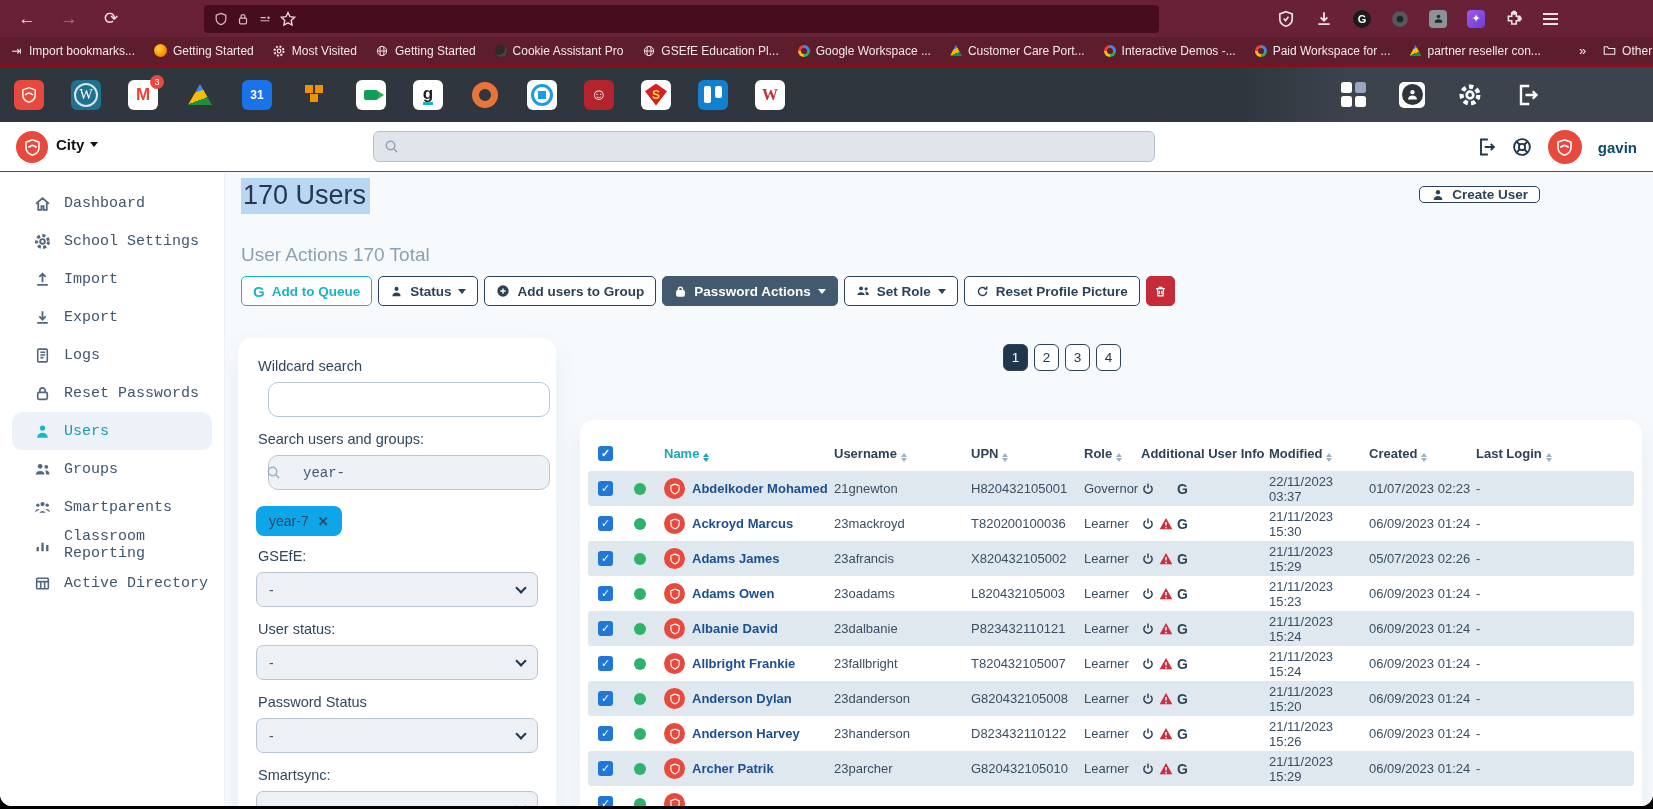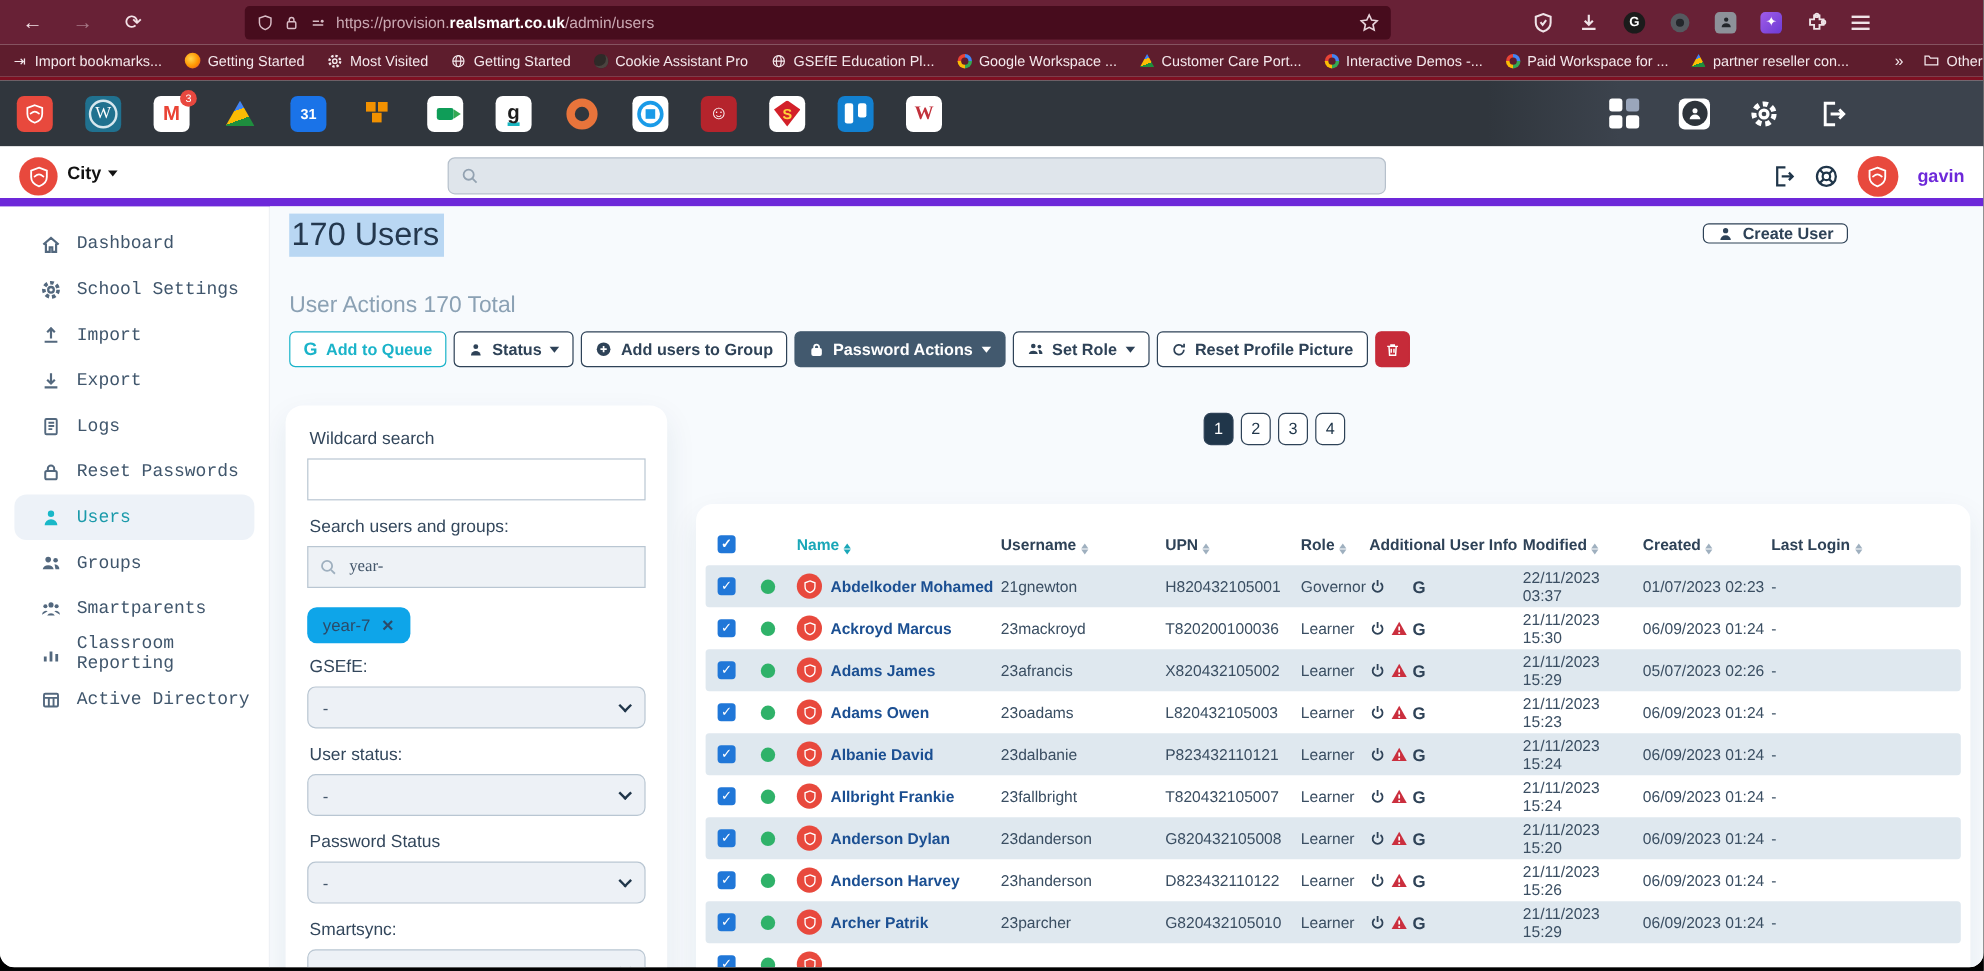--- a/index.html
+++ b/index.html
@@ -65,28 +65,28 @@
   .appbar-spacer { flex:1; }
   .abr { display:flex; align-items:center; gap:33px; margin-right:100px; }
   .gridico { display:grid; grid-template-columns:11px 11px; gap:3px; }
   .gridico i { width:11px; height:11px; background:#fff; border-radius:2.5px; }
   .gridico i:nth-child(2){ background:#9aa6bb; }
   .acctico { width:26px; height:26px; border-radius:5px; background:#fff; display:flex; align-items:center; justify-content:center; }
   .acctico .inner { width:21px; height:21px; border-radius:50%; background:#2e343b; color:#fff; display:flex; align-items:center; justify-content:center; }
   .white-ic { color:#fff; width:24px; height:24px; }
 
   
-  .app-header { height:50px; background:#fff; border-bottom:7px solid #6d28d9; position:relative; }
+  .app-header { height:50px; background:#fff; border-bottom:1px solid #6d28d9; position:relative; }
   .logo { position:absolute; left:16px; top:9px; width:32px; height:32px; border-radius:50%; background:#e8493d; color:#fff; display:flex; align-items:center; justify-content:center; }
   .schoolsel { position:absolute; left:56px; top:14px; font-size:15px; font-weight:bold; color:#121212; display:flex; align-items:center; gap:6px; }
   .caret { width:0; height:0; border-left:4.5px solid transparent; border-right:4.5px solid transparent; border-top:5px solid currentColor; display:inline-block; }
   .hsearch { position:absolute; left:373px; top:9px; width:782px; height:31px; background:#dfe5eb; border:1px solid #b6c0cb; border-radius:6px; display:flex; align-items:center; padding:0 10px; gap:8px; color:#93a2b1; }
   .hright { position:absolute; right:16px; top:0; height:50px; display:flex; align-items:center; gap:16px; color:#20364a; }
   .havatar { width:34px; height:34px; border-radius:50%; background:#e8493d; color:#fff; display:flex; align-items:center; justify-content:center; }
-  .uname { font-size:15px; font-weight:bold; color:#6d28d9; }
+  .uname { font-size:15px; font-weight:bold; color:#0c4a6e; }
 
   
   .main { display:flex; height:634px; }
   .sidebar { width:225px; background:#fff; border-right:1px solid #eef1f5; padding-top:12px; }
   .sitem { display:flex; align-items:center; gap:13px; height:38px; padding-left:22px; margin:0 12px; font-size:15px; color:#40566c; border-radius:10px;font-family:Liberation Mono, monospace; }
   .sitem .sic { width:17px; height:17px; color:#53687e; flex:0 0 auto; }
   .sitem.active { background:#edf2f8; color:#1b9aaa; }
   .sitem.active .sic { color:#19b8c8; }
   .content { flex:1; background:#f7fafd; position:relative; overflow:hidden; }
 
@@ -99,21 +99,21 @@
   .secttitle span { color:#8ba1b4; font-weight:normal; }
   .actions { position:absolute; left:16px; top:104px; display:flex; gap:6px; }
   .btn.teal { color:#1ab3c9; border-color:#1ab3c9; }
   .btn.teal b { font-size:15px; }
   .btn.solid { background:#42596e; border-color:#42596e; color:#fff; }
   .btn.danger { background:#c62b39; border-color:#c62b39; color:#fff; width:29px; padding:0; justify-content:center; }
 
   
   .fcard { position:absolute; left:13px; top:166px; width:318px; height:680px; background:#fff; border-radius:14px; box-shadow:0 10px 25px rgba(30,60,90,.08); padding:20px 18px; }
   .flabel { font-size:14.5px; color:#33475c; margin:0 0 8px 2px; display:block; }
-  .finput { width:100%; height:35px; border:1px solid #b9c6d2; border-radius:0; padding:0 10px; font-size:14px; color:#44576b; background:#fff; outline:none; font-family:Liberation Serif, serif; }
+  .finput { width:100%; height:35px; border:1px solid #b9c6d2; border-radius:10px; padding:0 10px; font-size:14px; color:#44576b; background:#fff; outline:none; font-family:Liberation Mono, monospace;margin-left:12px; }
   .fgroup { margin-bottom:14px; }
   .swrap { position:relative; }
   .swrap .finput { padding-left:34px; background:#eef2f6; }
   .swrap .sic { position:absolute; left:10px; top:10px; width:15px; height:15px; color:#9fb0bf; }
   .chip { display:inline-flex; align-items:center; gap:9px; background:#0ea5e9; color:#2c4a68; font-size:14px; padding:7px 13px; border-radius:8px; margin:2px 0 12px; }
   .chip b { font-size:13px; }
   .fselect { height:35px; border:1px solid #b9c6d2; border-radius:7px; background:#edf1f6; display:flex; align-items:center; justify-content:space-between; padding:0 12px; font-size:14px; color:#44576b; }
   .fselect .chevd { width:8px; height:8px; border-right:2px solid #20364a; border-bottom:2px solid #20364a; transform:rotate(45deg); margin-top:-4px; }
 
   
@@ -153,21 +153,20 @@
           <path d="M8 1.5 13.5 3.5v4.5c0 3.5-2.5 5.5-5.5 6.5-3-1-5.5-3-5.5-6.5V3.5Z"></path>
         </svg>
       <svg class="urlicon" viewBox="0 0 16 16" fill="none" stroke="currentColor" stroke-width="1.4">
           <rect x="4" y="7" width="8" height="6.5" rx="1.2"></rect>
           <path d="M5.8 7V5.2a2.2 2.2 0 0 1 4.4 0V7"></path>
         </svg>
       <svg class="urlicon" viewBox="0 0 16 16" fill="none" stroke="currentColor" stroke-width="1.4">
           <path d="M3 10h10M3 6.5h6"></path>
           <circle cx="12" cy="6.5" r="1.4" fill="currentColor" stroke="none"></circle>
         </svg>
-      <span class="urltext"><span>https://provision.</span><b>realsmart.co.uk</b><span>/admin/users</span></span>
       <svg class="starbtn" viewBox="0 0 16 16" fill="none" stroke="currentColor" stroke-width="1.4">
           <path d="M8 1.5l2 4.2 4.6.6-3.4 3.2.9 4.5L8 11.8 3.9 14l.9-4.5L1.4 6.3 6 5.7Z"></path>
         </svg>
     </div>
     <div class="tb-icons">
       <svg class="tbi" viewBox="0 0 16 16" fill="none" stroke="currentColor" stroke-width="1.5">
           <path d="M8 1.5 13.5 3.5v4.5c0 3.5-2.5 5.5-5.5 6.5-3-1-5.5-3-5.5-6.5V3.5Z"></path>
           <path d="M6 7.5 7.6 9.5 10.2 6"></path>
         </svg>
       <svg class="tbi" viewBox="0 0 16 16" fill="none" stroke="currentColor" stroke-width="1.6">

